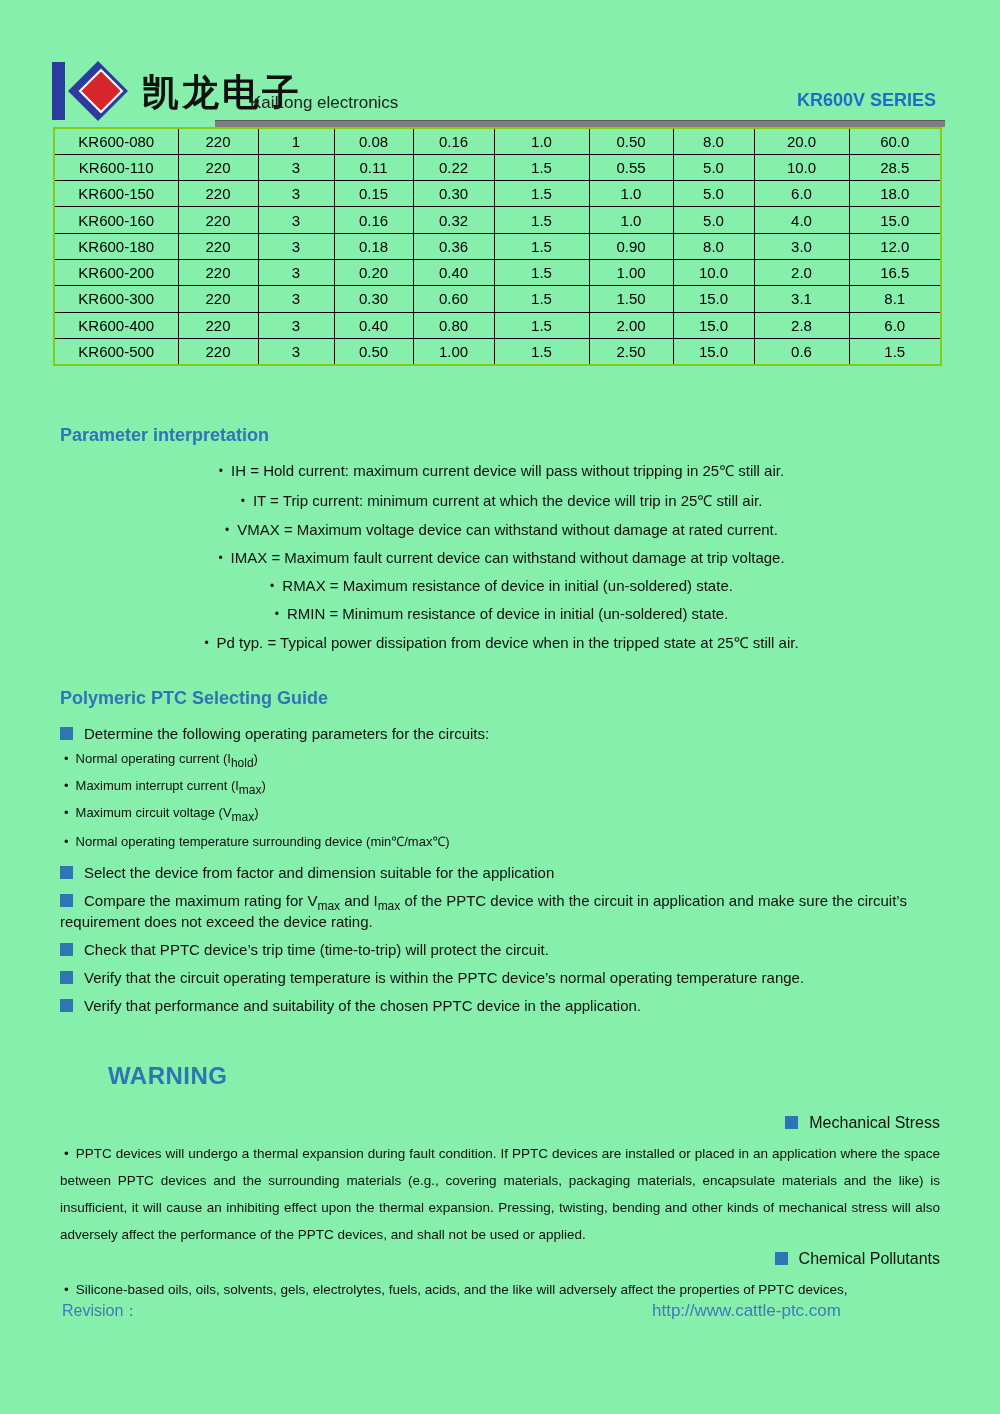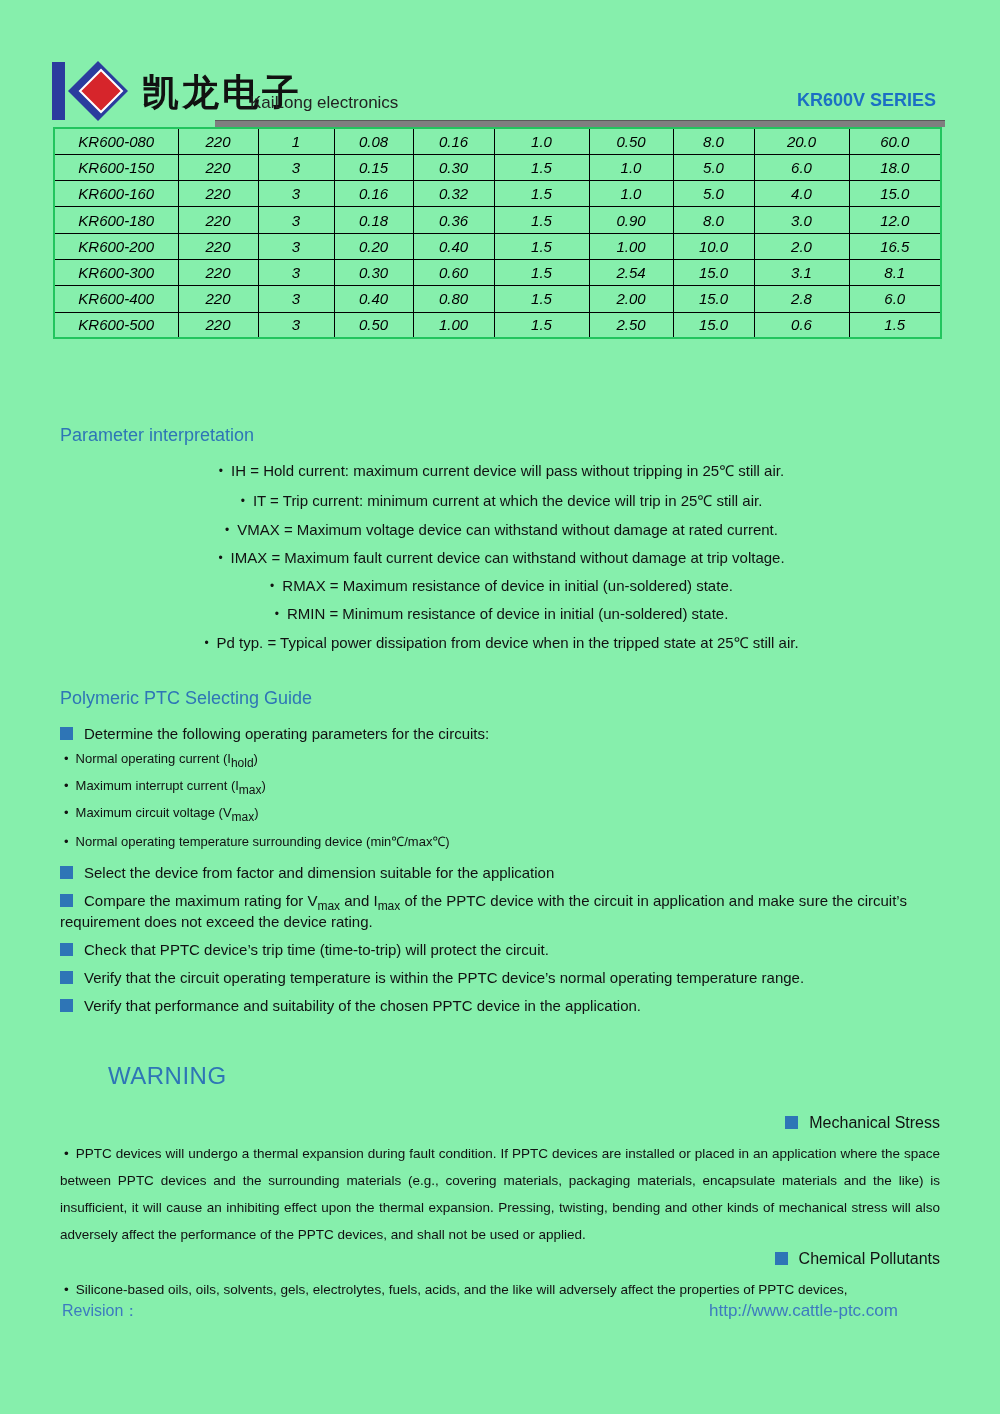--- a/index.html
+++ b/index.html
@@ -15,25 +15,25 @@
   .company { position:absolute; left:204px; top:33px; font-size:17px; color:#222; }
   .series { position:absolute; right:18px; top:30px; font-size:18px; font-weight:bold; color:#1c6fc4; }
   .rule-bar { position:absolute; top:120px; left:215px; width:730px; height:7px;
               background:#7f7f7f; border-top:1px solid #5a5a5a; }
 
   
   .spec-table { position:absolute; top:127px; left:53px; width:887px;
                 border-collapse:collapse; table-layout:fixed; }
   .spec-table td { border:1px solid #000; height:26.3px; text-align:center;
                    font-size:15px; color:#000; padding:0 2px; }
-  .spec-table { border:2px solid #22c55e;font-style:italic; }
+  .spec-table { border:2px solid #84cc16; }
 
   
   .section { position:absolute; left:60px; width:880px; }
-  .sec-title { font-size:18px; font-weight:normal; color:#2e75b6; margin-bottom:14px; }
+  .sec-title { font-size:18px; font-weight:bold; color:#2e75b6; margin-bottom:14px; }
   .param-sec { top:425px; }
   .guide-sec { top:688px; }
   .warn-sec  { top:1062px; }
   .warn-sec .sec-title { font-size:24px; letter-spacing:0.5px; margin-bottom:24px;margin-left:48px; }
 
   .pitem { font-size:15px; margin-bottom:10px; color:#111;text-align:center; }
   .pitem .mark::before { content:"•"; font-size:12px; }
   .pitem .mark { margin:0 8px 0 3px; vertical-align:1px; }
 
   .gitem, .witem { color:#111; }
@@ -49,21 +49,21 @@
 
   .warn-sec .square { font-size:16px; margin-bottom:8px;text-align:right; }
   .warn-sec .dot { font-size:13.5px; line-height:27px; text-align:justify; margin-bottom:2px; }
 
   sub { font-size:12px; line-height:0; }
 
   
   .footer { position:absolute; top:1301px; left:60px; width:880px; height:22px;
             color:#3d7abf; font-size:16px; }
   .revision { position:absolute; left:2px; top:0; }
-  .site-link { position:absolute; left:649px; top:0; font-size:17px;
+  .site-link { position:absolute; left:592px; top:0; font-size:17px;
                color:#3d7abf; text-decoration:none; }
 </style>
 </head>
 <body>
 
 <div class="page">
 
   <div class="header">
     <svg class="logo" viewBox="0 0 92 62">
       <rect x="6" y="2" width="13" height="58" fill="#2b3c9e"></rect>
@@ -97,20 +97,32 @@
           <td>1</td>
           <td>0.08</td>
           <td>0.16</td>
           <td>1.0</td>
           <td>0.50</td>
           <td>8.0</td>
           <td>20.0</td>
           <td>60.0</td>
         </tr>
 
+        <tr>
+          <td>KR600-110</td>
+          <td>220</td>
+          <td>3</td>
+          <td>0.11</td>
+          <td>0.22</td>
+          <td>1.5</td>
+          <td>0.55</td>
+          <td>5.0</td>
+          <td>10.0</td>
+          <td>28.5</td>
+        </tr>
 
         <tr>
           <td>KR600-150</td>
           <td>220</td>
           <td>3</td>
           <td>0.15</td>
           <td>0.30</td>
           <td>1.5</td>
           <td>1.0</td>
           <td>5.0</td>
@@ -157,21 +169,21 @@
           <td>16.5</td>
         </tr>
 
         <tr>
           <td>KR600-300</td>
           <td>220</td>
           <td>3</td>
           <td>0.30</td>
           <td>0.60</td>
           <td>1.5</td>
-          <td>2.54</td>
+          <td>1.50</td>
           <td>15.0</td>
           <td>3.1</td>
           <td>8.1</td>
         </tr>
 
         <tr>
           <td>KR600-400</td>
           <td>220</td>
           <td>3</td>
           <td>0.40</td>

